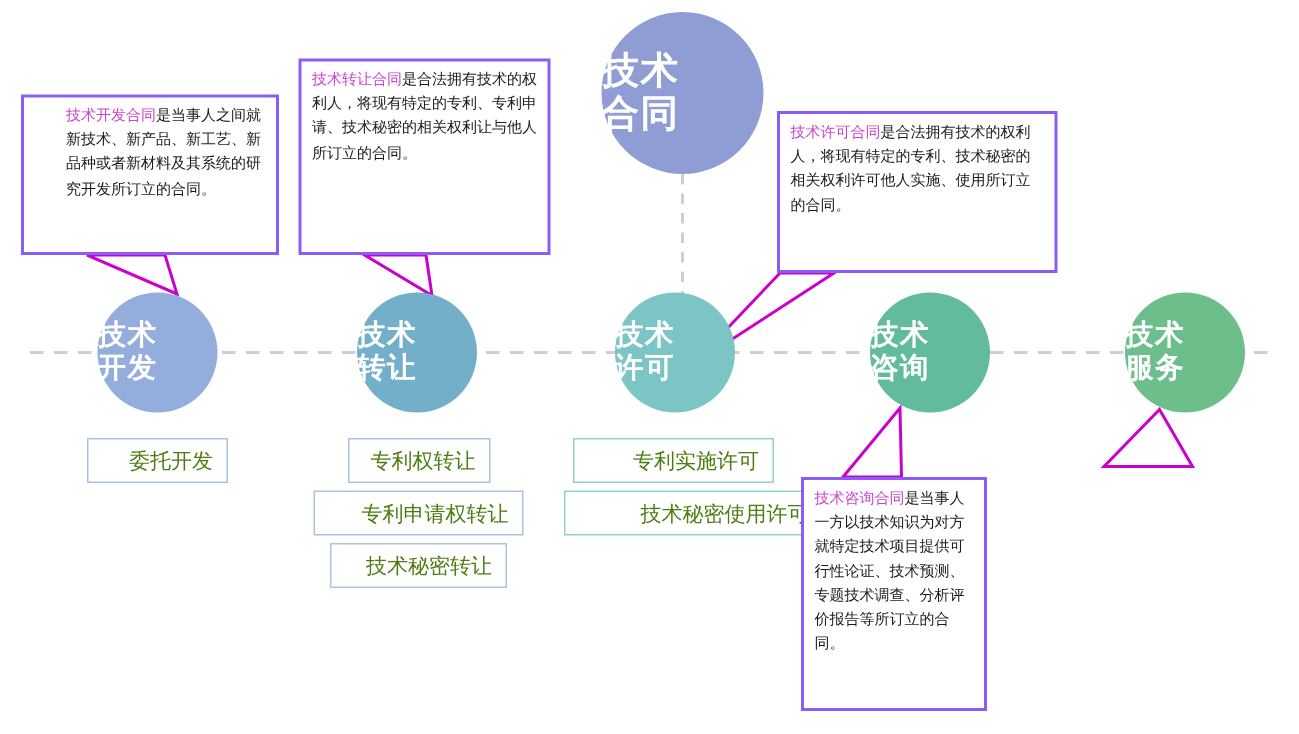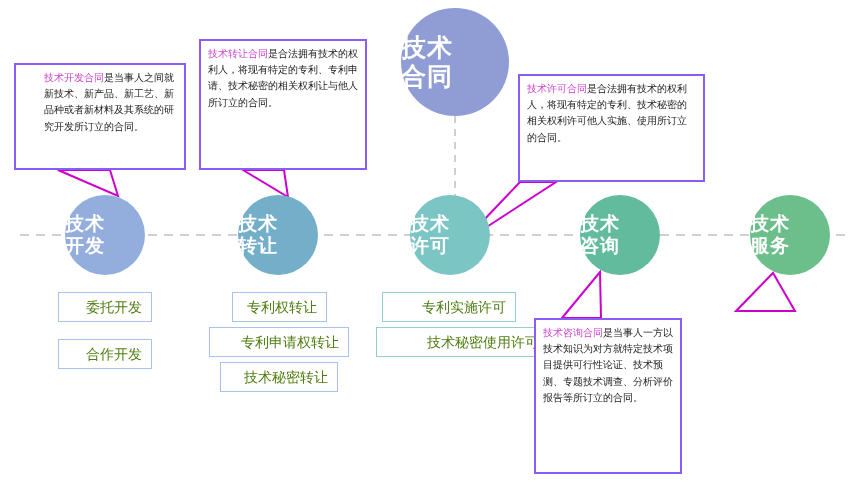--- a/index.html
+++ b/index.html
@@ -126,33 +126,32 @@
   <div class="node-circle leaf-circle" style="left: 580px; background: rgb(97, 187, 156);">
     <span class="ln">技术</span>
     <span class="ln">咨询</span>
   </div>
   <div class="node-circle leaf-circle" style="left: 750px; background: rgb(108, 191, 138);">
     <span class="ln">技术</span>
     <span class="ln">服务</span>
   </div>
 
   <div class="chip" style="left: 58px; top: 292px; width: 94px;">委托开发</div>
-  <div class="chip" style="left: 58px; top: 339px; width: 94px;">合作开发</div>
   <div class="chip" style="left: 232px; top: 292px; width: 95px;">专利权转让</div>
   <div class="chip" style="left: 209px; top: 327px; width: 140px;">专利申请权转让</div>
   <div class="chip" style="left: 220px; top: 362px; width: 118px;">技术秘密转让</div>
   <div class="chip teal" style="left: 382px; top: 292px; width: 134px;">专利实施许可</div>
   <div class="chip teal" style="left: 376px; top: 327px; width: 173px;">技术秘密使用许可</div>
 
   <div class="callout" style="left: 14px; top: 63px; width: 172px; height: 107px; padding-left: 28px;">
     <span class="kw">技术开发合同</span><span>是当事人之间就新技术、新产品、新工艺、新品种或者新材料及其系统的研究开发所订立的合同。</span>
   </div>
   <div class="callout" style="left: 199px; top: 39px; width: 168px; height: 131px;">
     <span class="kw">技术转让合同</span><span>是合法拥有技术的权利人，将现有特定的专利、专利申请、技术秘密的相关权利让与他人所订立的合同。</span>
   </div>
   <div class="callout" style="left: 518px; top: 74px; width: 187px; height: 108px;">
     <span class="kw">技术许可合同</span><span>是合法拥有技术的权利人，将现有特定的专利、技术秘密的相关权利许可他人实施、使用所订立的合同。</span>
   </div>
-  <div class="callout" style="left: 534px; top: 318px; width: 148px; height: 156px;">
+  <div class="callout" style="left: 534px; top: 318px; width: 124px; height: 156px;">
     <span class="kw">技术咨询合同</span><span>是当事人一方以技术知识为对方就特定技术项目提供可行性论证、技术预测、专题技术调查、分析评价报告等所订立的合同。</span>
   </div>
 
 </div>
 
 </body></html>

